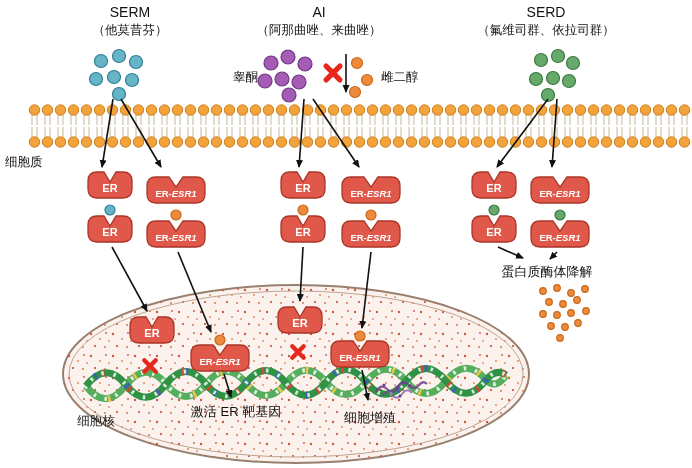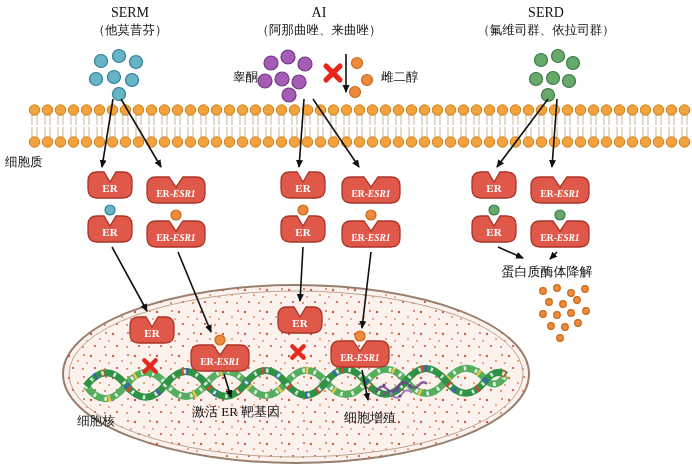--- a/index.html
+++ b/index.html
@@ -1,18 +1,18 @@
 <!DOCTYPE html>
 <html style="--receptor: #e0584a; --receptor-stroke: #a93527; --membrane: #f2a33b; --membrane-stroke: #cf7d1c; --serm-ligand: #66b4c6; --ai-substrate: #a55cb5; --estradiol: #ee8a3c; --serd-ligand: #67a96b; --xmark: #e7271b; --dna-green: #2f9245; --nucleus-fill: #fbf2ee; --nucleus-stroke: #97806f;"><head>
 <meta charset="utf-8">
 <style>
   html,body{margin:0;padding:0;background:#fff;}
   .stage{
     position:relative;width:692px;height:468px;background:#fff;
-    font-family:Liberation Serif, serif;overflow:hidden;
+    font-family:Liberation Sans, sans-serif;overflow:hidden;
   }
   svg text{user-select:none;}
   .receptor{fill:var(--receptor,#e0584a);stroke:var(--receptor-stroke,#a93527);stroke-width:1.3;}
   .rc-label{fill:#fff;font-size:11px;font-weight:bold;text-anchor:middle;}
   .rc-label-sm{fill:#fff;font-size:9.5px;font-weight:bold;text-anchor:middle;}
   .italic{font-style:italic;}
   .hdr{font-size:14px;text-anchor:middle;fill:#111;}
   .sub{font-size:12.5px;text-anchor:middle;fill:#111;}
   .lbl{font-size:12.5px;fill:#111;}
   .lbl-b{font-size:13px;fill:#111;text-anchor:middle;}

